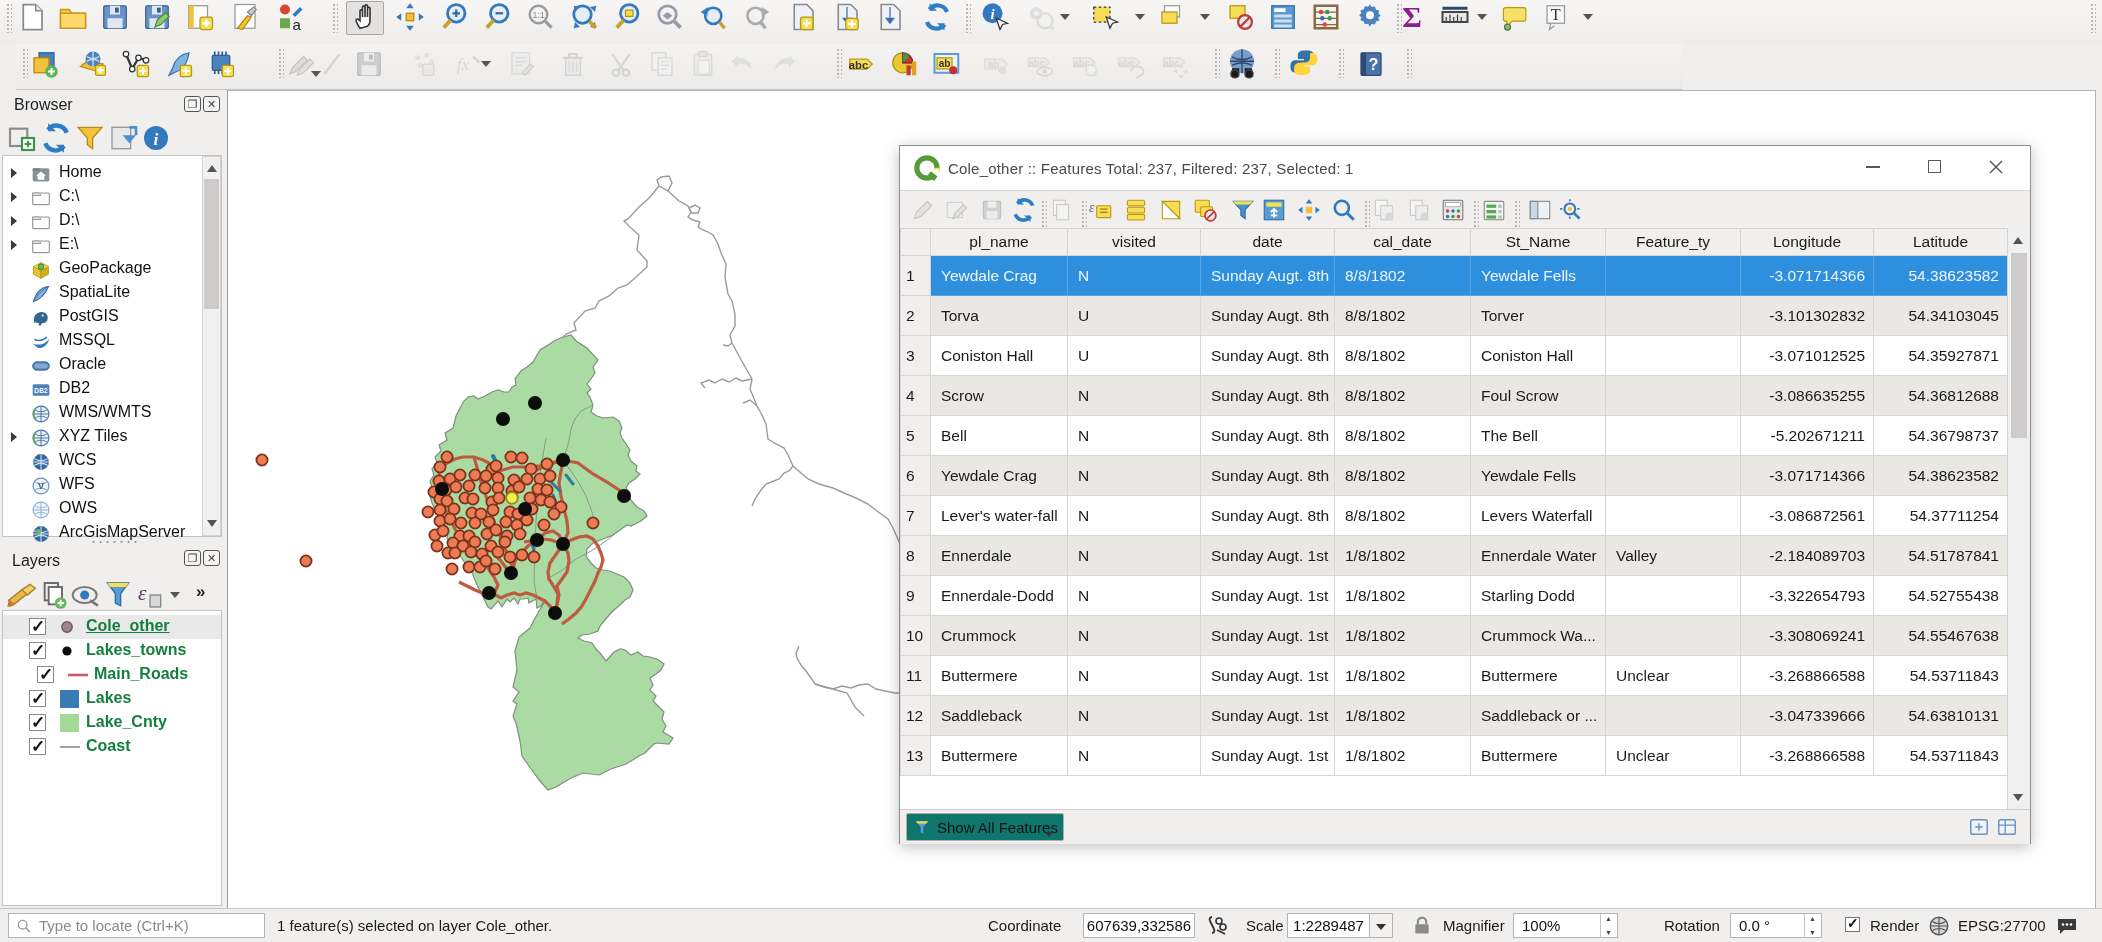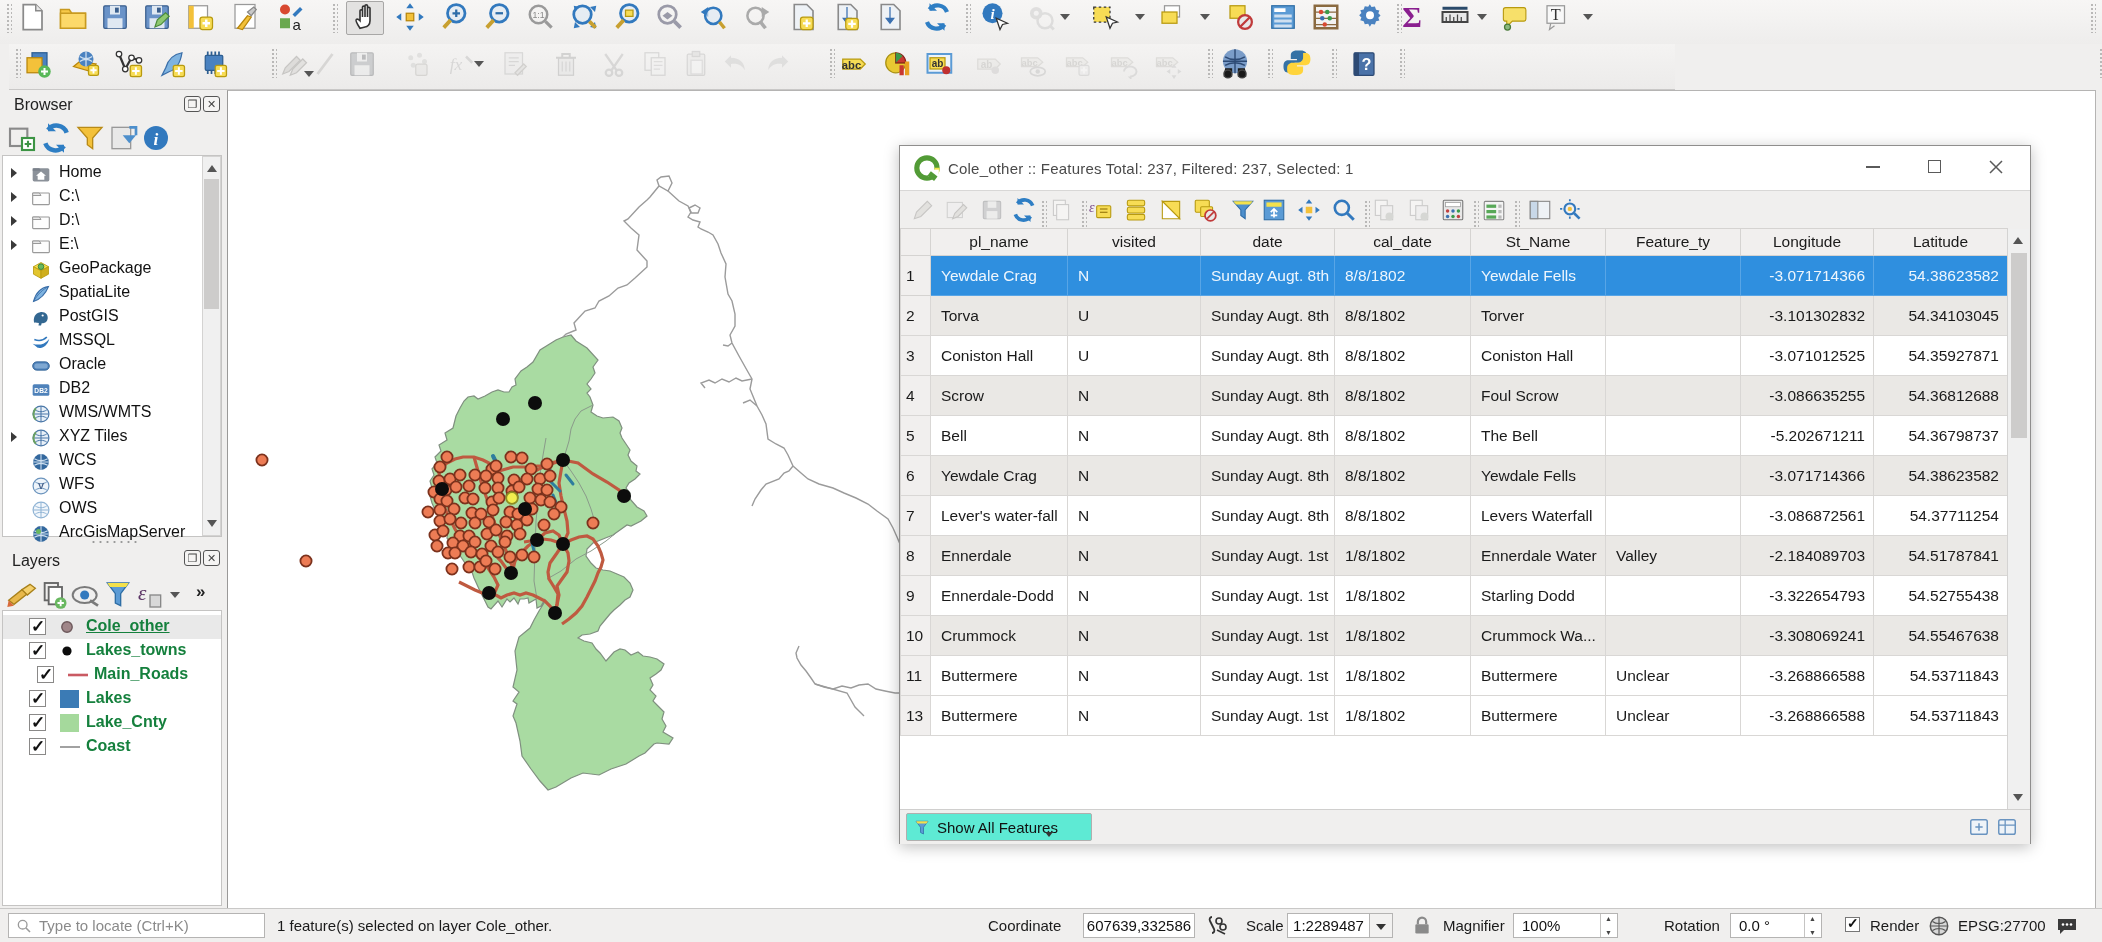--- a/index.html
+++ b/index.html
@@ -1,20 +1,20 @@
 <!DOCTYPE html>
 <html><head>
 <meta charset="utf-8">
 <style>
 * { margin:0; padding:0; box-sizing:border-box; }
 html,body { width:2102px; height:942px; overflow:hidden; font-family:"Liberation Sans", sans-serif; background:#f0efee; }
 #stage { position:relative; width:2102px; height:942px; }
 
 #tb1 { position:absolute; left:0; top:0; width:2102px; height:44px; background:linear-gradient(#f7f6f5,#eeedec); }
-#tb2 { position:absolute; left:9px; top:44px; width:1666px; height:46px; background:linear-gradient(#f4f3f2,#ecebea); border-bottom:1px solid #c9c8c7; }
+#tb2 { position:absolute; left:16px; top:44px; width:1666px; height:46px; background:linear-gradient(#f4f3f2,#ecebea); border-bottom:1px solid #c9c8c7; }
 .ico { position:absolute; width:32px; height:32px; }
 .ico svg { width:100%; height:100%; }
 .dd { position:absolute; width:0; height:0; border-left:5px solid transparent; border-right:5px solid transparent; border-top:6px solid #555; }
 .sep { position:absolute; width:6px; height:30px; background-image:radial-gradient(circle, #b9b8b7 1px, transparent 1.3px); background-size:4px 4px; }
 .fade { opacity:0.35; filter:grayscale(0.9); }
 
 #dock { position:absolute; left:0; top:90px; width:227px; height:818px; background:#f0efee; }
 .ptitle { position:absolute; font-size:16px; color:#222; }
 .pbtn { position:absolute; width:17px; height:16px; border:1px solid #555; border-radius:3px; color:#444; font-size:11px; line-height:14px; text-align:center; background:#f5f4f3; }
 #btree { position:absolute; left:2px; top:65px; width:220px; height:382px; background:#fff; border:1px solid #c5c4c3; }
@@ -46,21 +46,21 @@
 th { height:27px; background:#f1efee; border:1px solid #d5d3d1; font-weight:normal; text-align:center; padding:0; }
 td { height:40px; border:1px solid #d9d7d5; padding:0 10px; white-space:nowrap; overflow:hidden; }
 td.num { background:#f1efee; color:#1a1a1a; padding:0 0 0 5px; }
 tr.odd td { background:#fff; }
 tr.even td { background:#eae8e5; }
 tr.odd td.num, tr.even td.num { background:#f1efee; }
 tr.sel td { background:#2f8fdf; color:#eef6fd; border-color:#58a5e6; }
 tr.sel td.num { background:#f1efee; color:#1a1a1a; border-color:#d5d3d1; }
 td.r { text-align:right; padding-right:8px; }
 #wbottom { position:absolute; left:0; top:663px; width:100%; height:35px; background:#f0efee; border-top:1px solid #d0cfce; }
-#saf { position:absolute; left:6px; top:3px; width:186px; height:28px; background:#5eead4; border:1px solid #b0afae; border-radius:2px; font-size:15px; color:#111; }
+#saf { position:absolute; left:6px; top:3px; width:158px; height:28px; background:#0f766e; border:1px solid #b0afae; border-radius:2px; font-size:15px; color:#111; }
 
 #status { position:absolute; left:0; top:908px; width:2102px; height:34px; background:#f0efee; border-top:1px solid #c9c8c7; font-size:15px; color:#1a1a1a; }
 .sbox { position:absolute; top:4px; height:25px; background:#fff; border:1px solid #b5b4b3; font-size:15px; color:#111; }
 .slbl { position:absolute; top:8px; }
 .spin { position:absolute; width:17px; top:0px; height:23px; border-left:1px solid #c5c4c3; }
 .spin:before { content:"▲"; position:absolute; top:1px; left:4px; font-size:7px; color:#444; }
 .spin:after { content:"▼"; position:absolute; bottom:1px; left:4px; font-size:7px; color:#444; }
 </style>
 </head>
 <body>
@@ -1037,20 +1037,31 @@
               <td class="num">11</td>
               <td>Buttermere</td>
               <td>N</td>
               <td>Sunday Augt. 1st</td>
               <td>1/8/1802</td>
               <td>Buttermere</td>
               <td>Unclear</td>
               <td class="r">-3.268866588</td>
               <td class="r">54.53711843</td>
             </tr>
+        <tr class="even">
+              <td class="num">12</td>
+              <td>Saddleback</td>
+              <td>N</td>
+              <td>Sunday Augt. 1st</td>
+              <td>1/8/1802</td>
+              <td>Saddleback or ...</td>
+              <td></td>
+              <td class="r">-3.047339666</td>
+              <td class="r">54.63810131</td>
+            </tr>
         <tr class="odd">
               <td class="num">13</td>
               <td>Buttermere</td>
               <td>N</td>
               <td>Sunday Augt. 1st</td>
               <td>1/8/1802</td>
               <td>Buttermere</td>
               <td>Unclear</td>
               <td class="r">-3.268866588</td>
               <td class="r">54.53711843</td>

